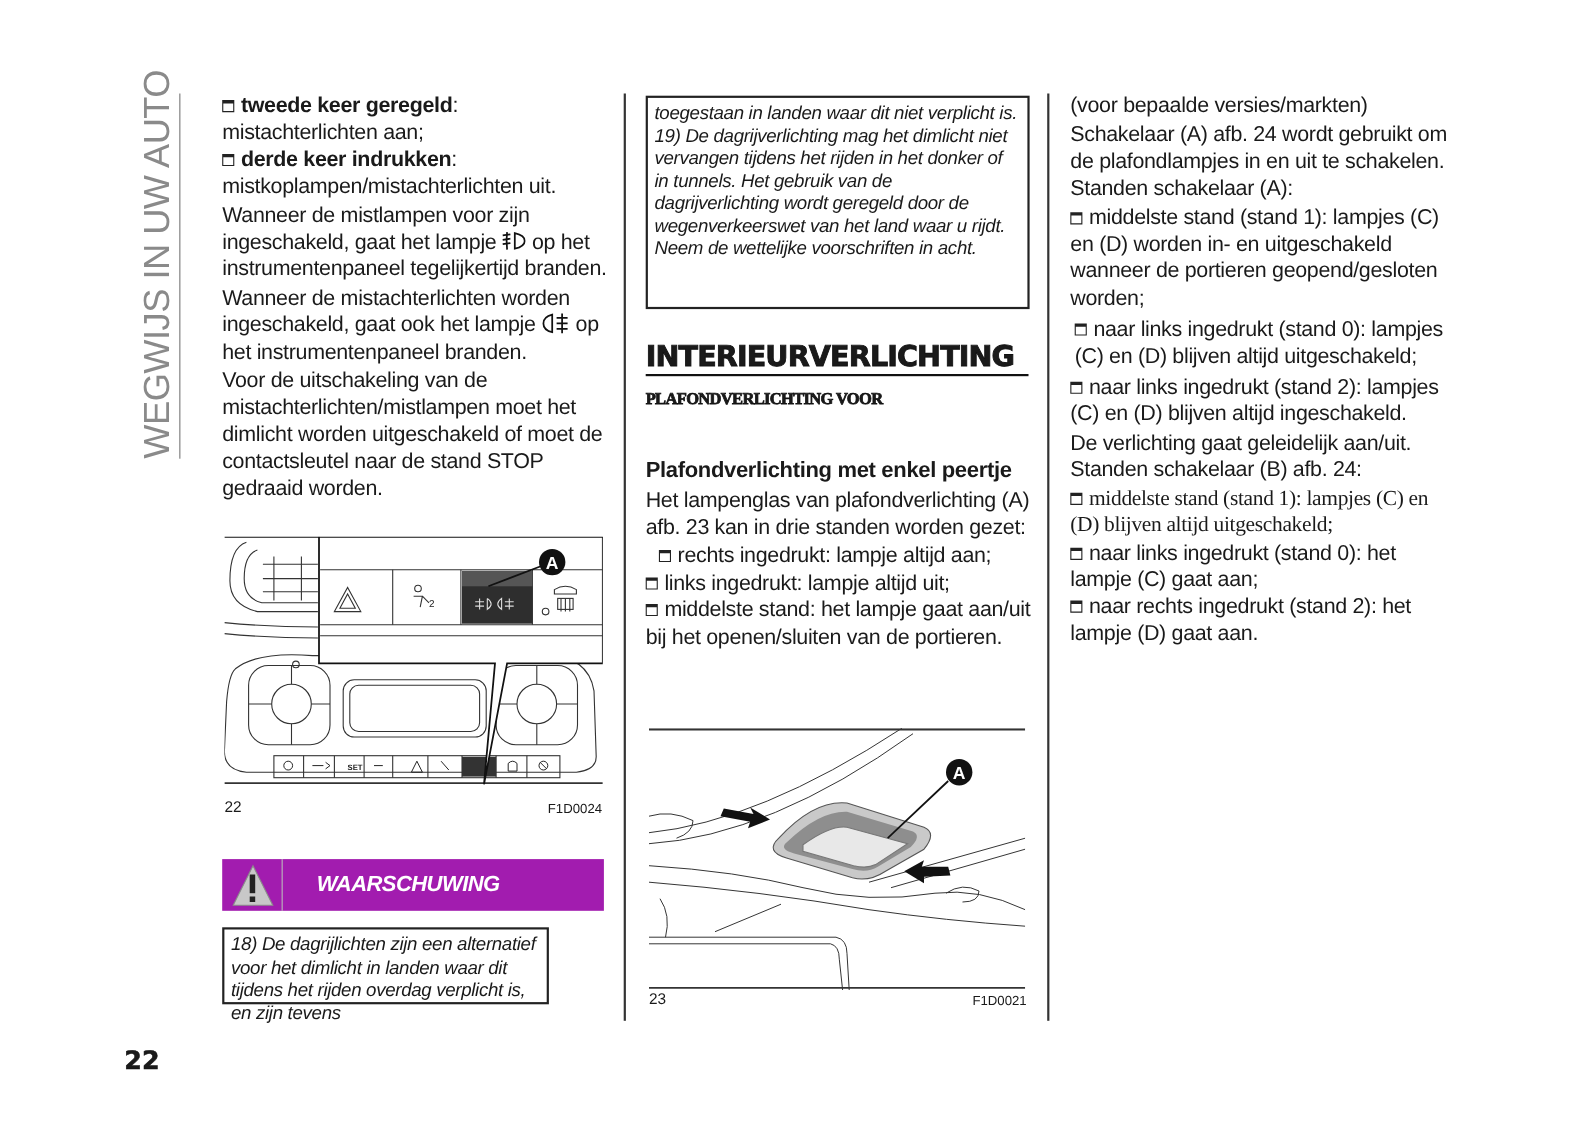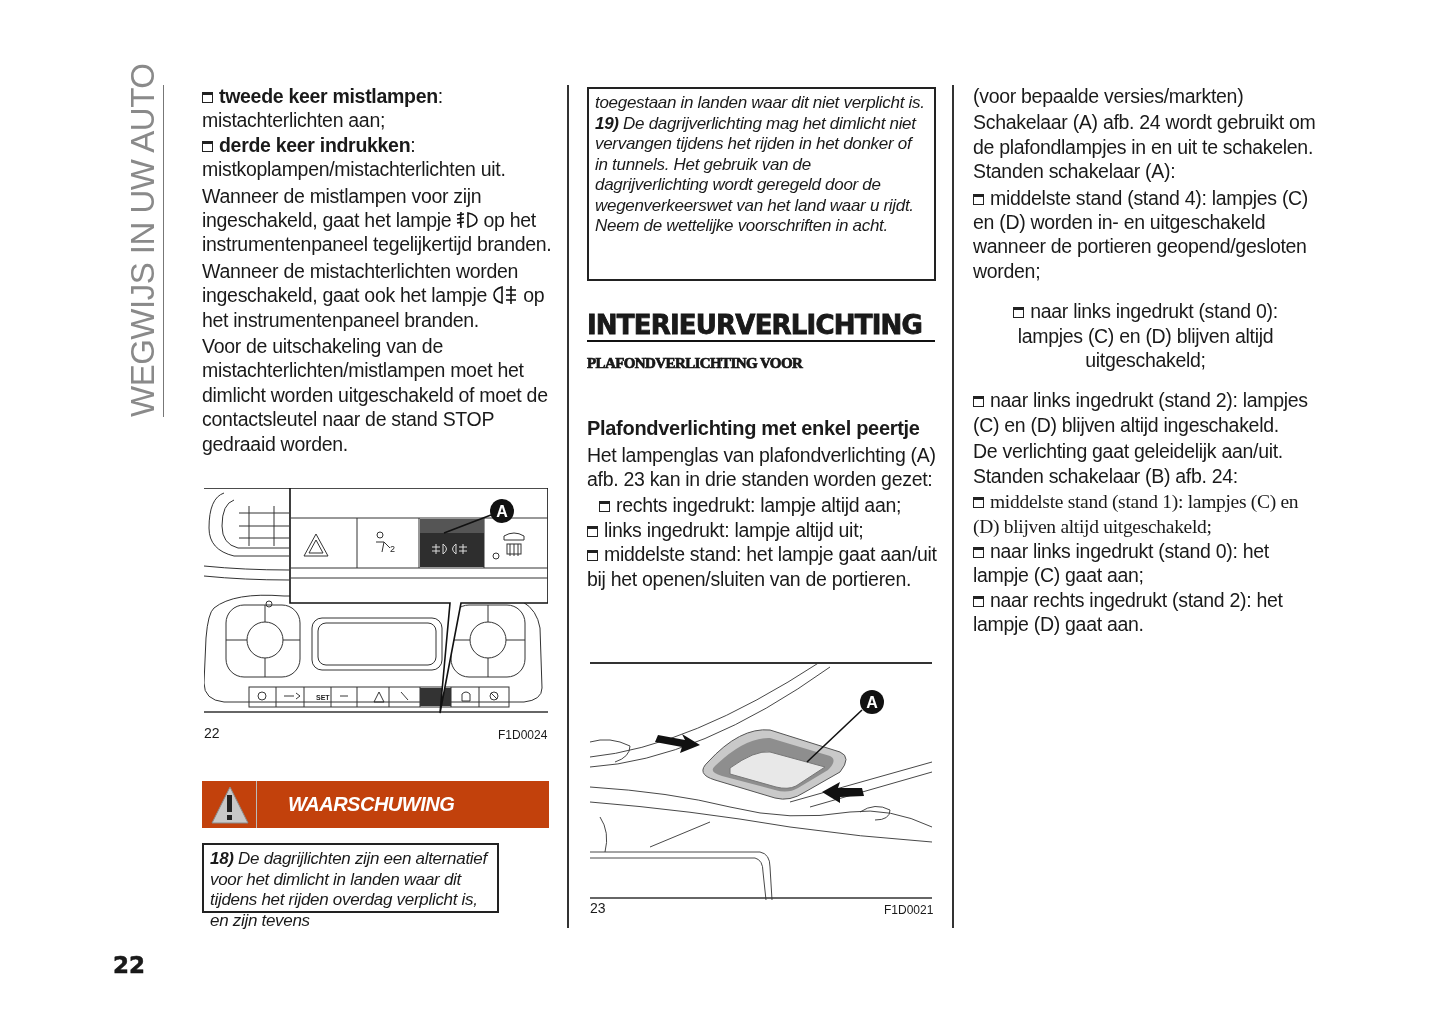--- a/index.html
+++ b/index.html
@@ -18,24 +18,24 @@
   .col-div { width:2px; background:#333; }
 
   .col { font-size:19.5px; line-height:24.4px; letter-spacing:-0.3px; }
   .col p { margin:0 0 2px 0; }
   .bul { display:inline-block; width:11px; height:11px; border:1.6px solid #222; border-bottom-width:1.6px; border-top-width:3px;
          margin-right:6px; vertical-align:0px; box-sizing:border-box; }
   .b { font-weight:bold; }
 
   
   .note-box { border:2px solid #222; box-sizing:border-box; font-style:italic; font-size:17px; line-height:20.5px; padding:4px 6px; letter-spacing:-0.3px; }
-  .note-box .num { font-weight:bold; }
-
-  
-  .warn { left:202px; top:781px; width:347px; height:47px; background:#c2410c; }
+  .note-box .num { font-weight:normal; }
+
+  
+  .warn { left:202px; top:781px; width:347px; height:47px; background:#a21caf; }
   .warn-icon-cell { position:absolute; left:0; top:0; width:54px; height:47px; border-right:1px solid #bbb; }
   .warn-title { position:absolute; left:86px; top:12px; font-size:20px; font-weight:bold; font-style:italic; color:#fff; letter-spacing:-0.5px; }
 
   
   .h1 { font-size:26px; font-weight:900; letter-spacing:-0.8px; font-family:"DejaVu Sans", sans-serif; line-height:30px; -webkit-text-stroke:0.8px #111; }
   .h1-rule { height:2px; background:#111; }
   .h2 { font-size:15px; font-weight:900; letter-spacing:-0.6px; font-family:Liberation Serif, serif; line-height:24px; -webkit-text-stroke:0.7px #111; }
   .h3 { font-size:20px; font-weight:bold; line-height:24.5px; letter-spacing:-0.3px; }
 
   .fig-cap { font-size:14px; }
@@ -47,21 +47,21 @@
 
 <div class="abs side-tab">
   <div class="side-tab-text">WEGWIJS IN UW AUTO</div>
 </div>
 <div class="abs side-line"></div>
 
 <div class="abs col-div" style="left:567px; top:85px; height:843px;"></div>
 <div class="abs col-div" style="left:952px; top:85px; height:843px;"></div>
 
 <div class="abs col" style="left:202px; top:84px; width:350px;">
-  <p style="margin:0;"><span class="bul"></span><span class="b">tweede keer mistlampen</span><span>:</span></p>
+  <p style="margin:0;"><span class="bul"></span><span class="b">tweede keer geregeld</span><span>:</span></p>
   <p style="margin:0;">mistachterlichten aan;</p>
   <p style="margin:0;"><span class="bul"></span><span class="b">derde keer indrukken</span><span>:</span></p>
   <p>mistkoplampen/mistachterlichten uit.</p>
   <p><span>Wanneer de mistlampen voor zijn ingeschakeld, gaat het lampje </span><span><svg width="22" height="18" viewBox="0 0 22 18" style="vertical-align:-2px">
           <g stroke="#111" stroke-width="1.6" fill="none">
             <path d="M1 4 L8 3 M1 8 L8 7 M1 12 L8 11"></path>
             <path d="M5 1 Q4 8 5 17"></path>
             <path d="M12 2 L12 16 Q21 14 21 9 Q21 4 12 2 Z"></path>
           </g>
         </svg></span><span> op het instrumentenpaneel tegelijkertijd branden.</span></p>
@@ -213,22 +213,22 @@
     <circle cx="282" cy="40" r="12" fill="#111"></circle>
     <text x="282" y="46" font-size="16" font-weight="bold" text-anchor="middle" fill="#fff" font-family="Liberation Sans, sans-serif">A</text>
   </svg>
 </div>
 <div class="abs fig-cap" style="left:590px; top:900px;">23</div>
 <div class="abs fig-code" style="left:884px; top:903px;">F1D0021</div>
 
 <div class="abs col" style="left:973px; top:84px; width:345px;">
   <p>(voor bepaalde versies/markten)</p>
   <p>Schakelaar (A) afb. 24 wordt gebruikt om de plafondlampjes in en uit te schakelen. Standen schakelaar (A):</p>
-  <p style="margin:0;"><span class="bul"></span><span>middelste stand (stand 4): lampjes (C) en (D) worden in- en uitgeschakeld wanneer de portieren geopend/gesloten worden;</span></p>
-  <p style="margin:16px;text-align:center;"><span class="bul"></span><span>naar links ingedrukt (stand 0): lampjes (C) en (D) blijven altijd uitgeschakeld;</span></p>
+  <p style="margin:0;"><span class="bul"></span><span>middelste stand (stand 1): lampjes (C) en (D) worden in- en uitgeschakeld wanneer de portieren geopend/gesloten worden;</span></p>
+  <p style="margin:4px;"><span class="bul"></span><span>naar links ingedrukt (stand 0): lampjes (C) en (D) blijven altijd uitgeschakeld;</span></p>
   <p><span class="bul"></span><span>naar links ingedrukt (stand 2): lampjes (C) en (D) blijven altijd ingeschakeld.</span></p>
   <p>De verlichting gaat geleidelijk aan/uit. Standen schakelaar (B) afb. 24:</p>
   <p style="margin:0;font-family:Liberation Serif, serif;"><span class="bul"></span><span>middelste stand (stand 1): lampjes (C) en (D) blijven altijd uitgeschakeld;</span></p>
   <p style="margin:0;"><span class="bul"></span><span>naar links ingedrukt (stand 0): het lampje (C) gaat aan;</span></p>
   <p style="margin:0;"><span class="bul"></span><span>naar rechts ingedrukt (stand 2): het lampje (D) gaat aan.</span></p>
 </div>
 
 <div class="abs page-num">22</div>
 
 </body></html>

